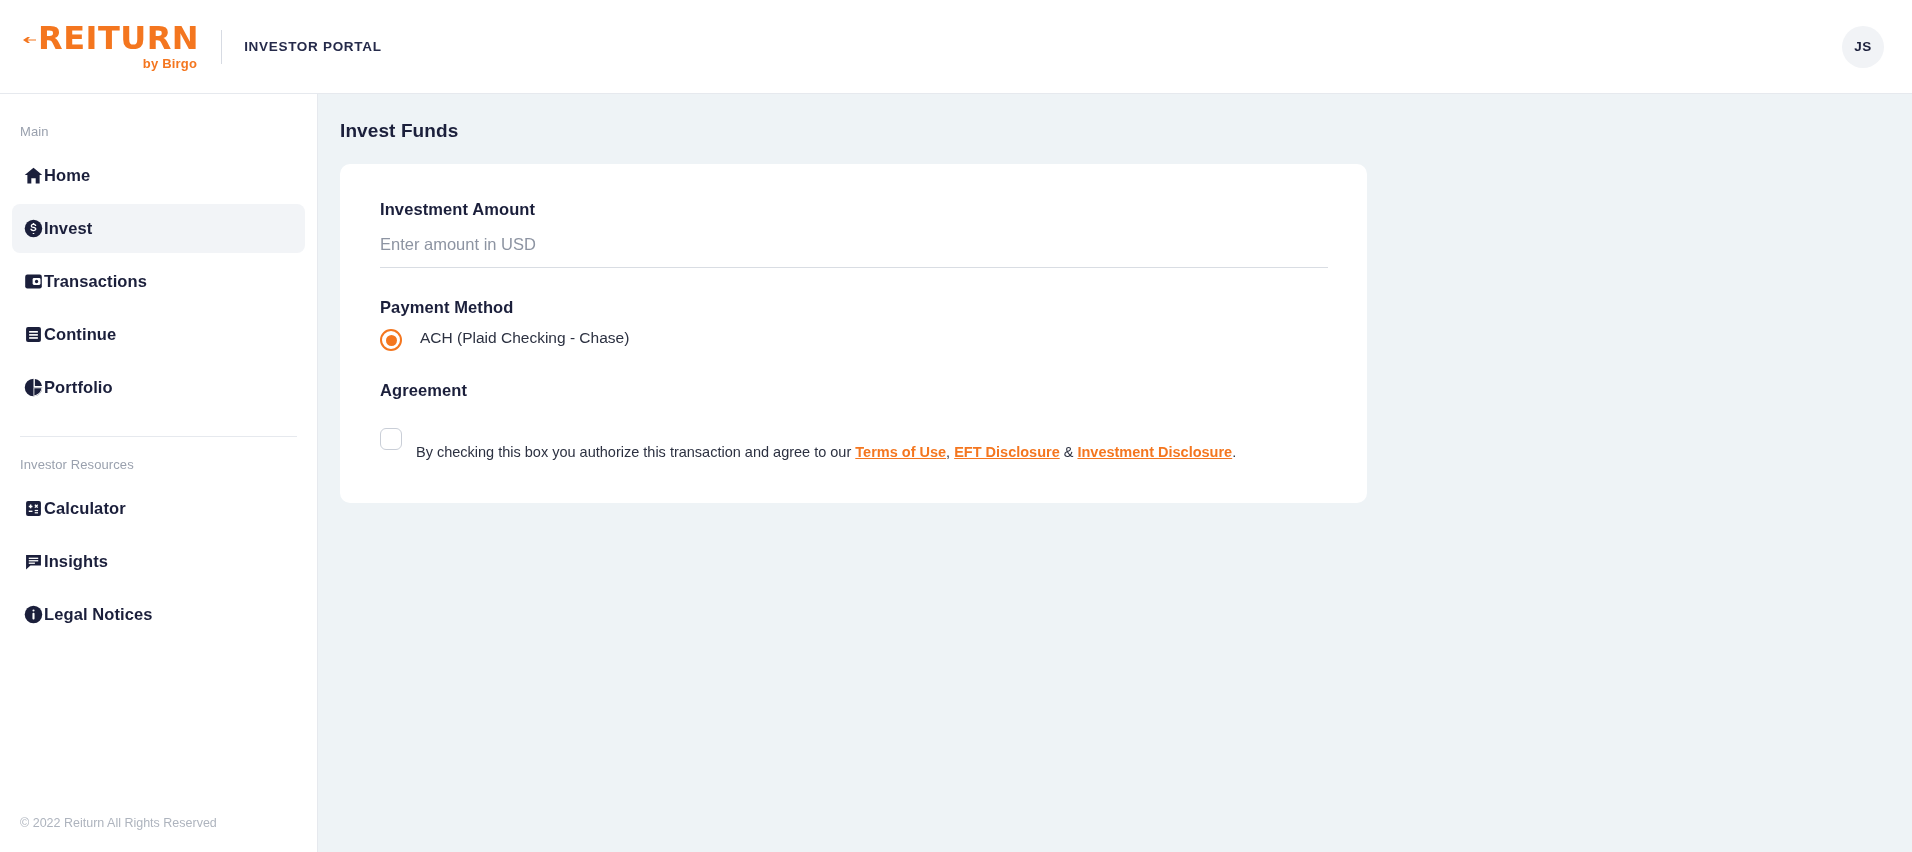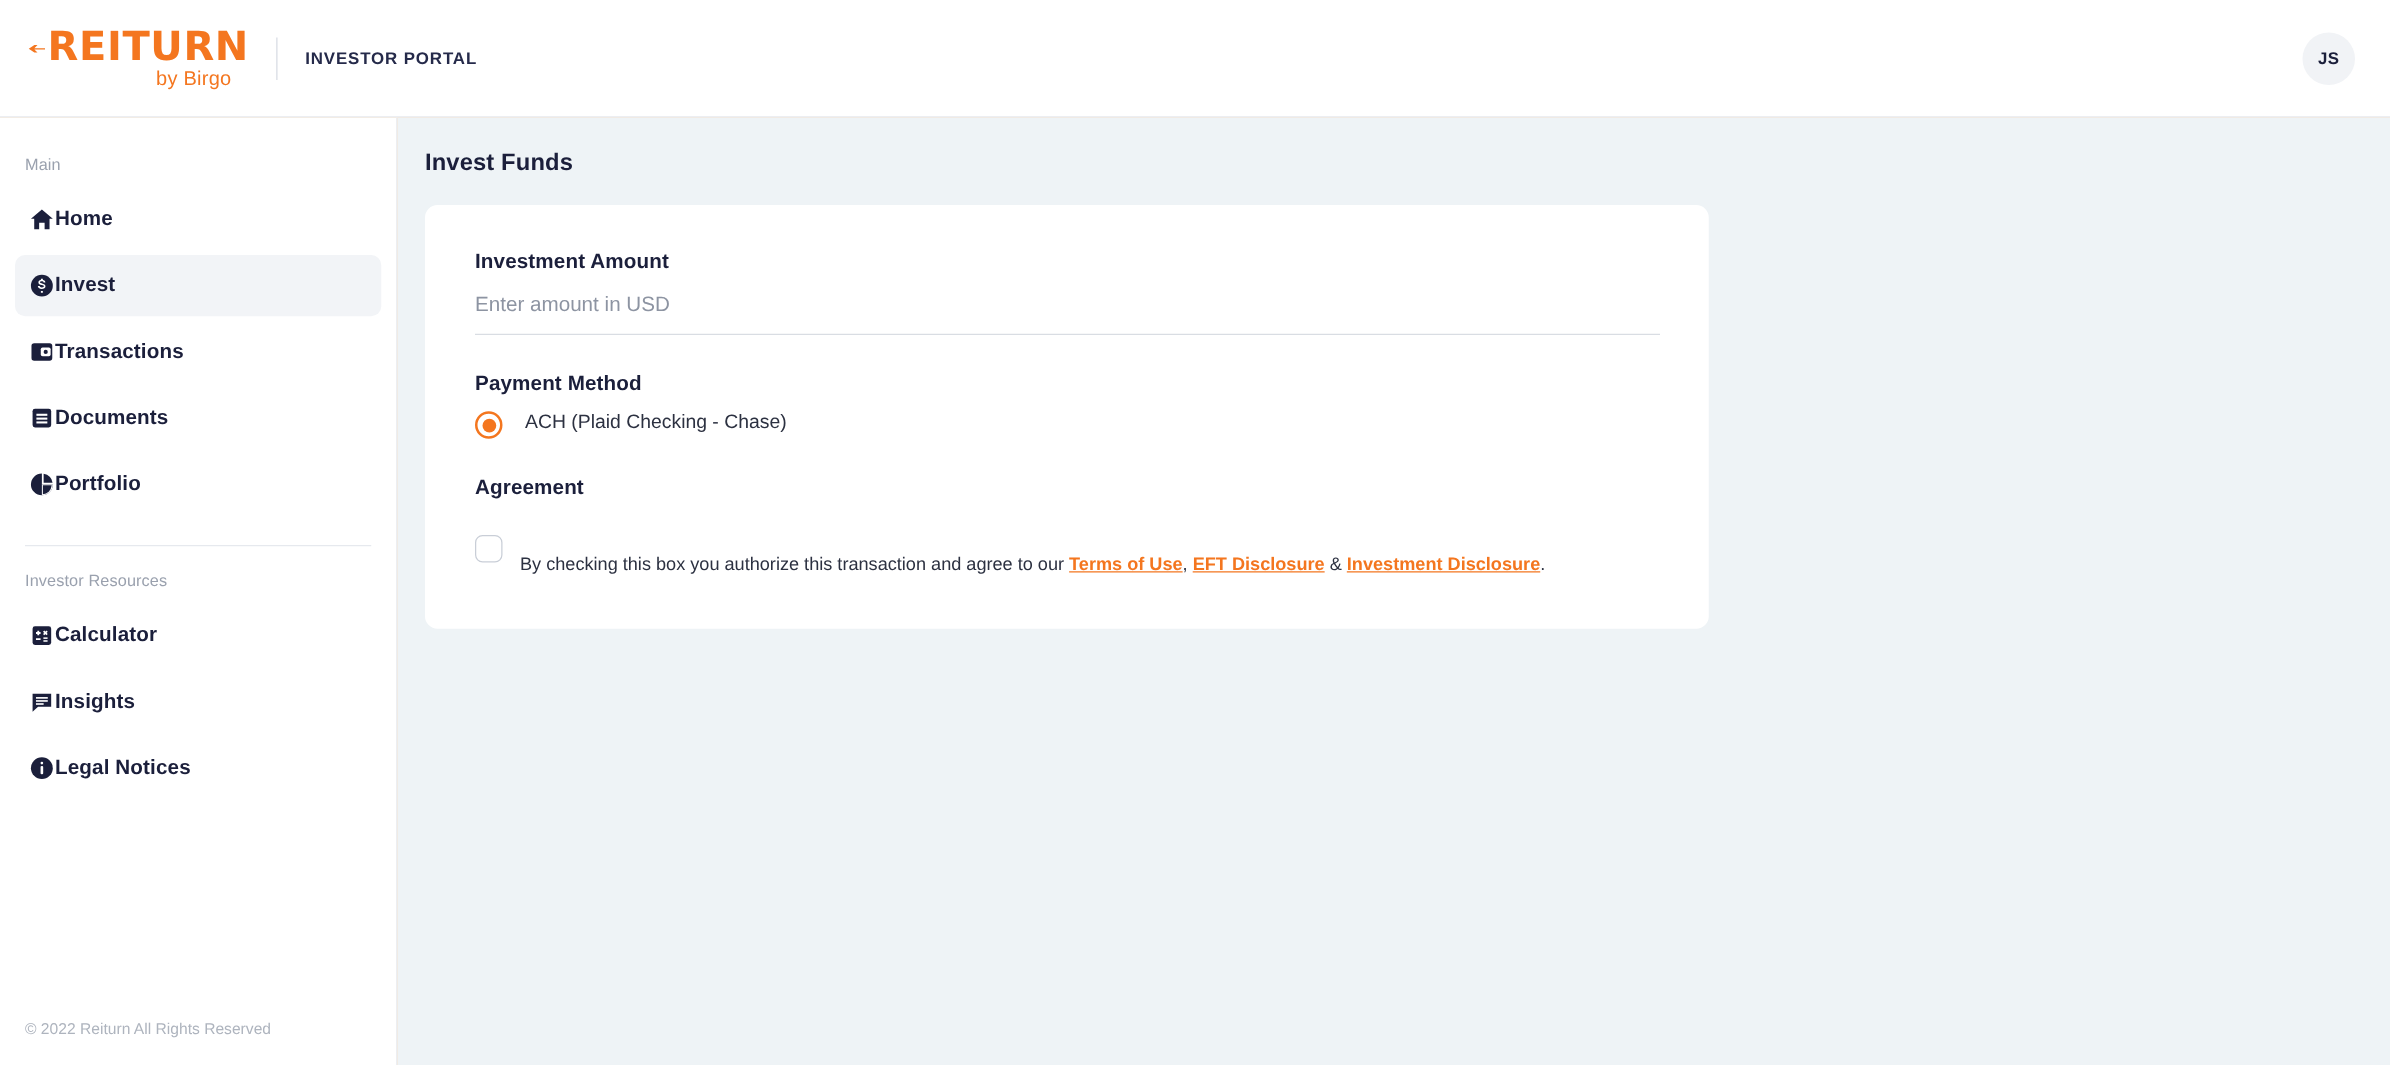--- a/index.html
+++ b/index.html
@@ -15,21 +15,21 @@
     background: #eef3f6;
     color: #1b1f3b;
     -webkit-font-smoothing: antialiased;
   }
 
   .app {
     width: 1912px;
     height: 852px;
     display: flex;
     flex-direction: column;
-    background: #fdba74;
+    background: #0f766e;
   }
 
   
   .topbar {
     height: 94px;
     min-height: 94px;
     background: #ffffff;
     border-bottom: 1px solid #e6e9ee;
     display: flex;
     align-items: center;
@@ -68,26 +68,27 @@
     font-size: 32px;
     font-weight: 700;
     letter-spacing: 0.5px;
     color: #f4761f;
     line-height: 1;
     font-family: "DejaVu Sans", sans-serif;
   }
 
   .logo-sub {
     align-self: flex-end;
-    font-size: 16px;
+    font-size: 13px;
     color: #f4761f;
     letter-spacing: 0.2px;
     margin-top: 2px;
-    margin-right: 14px;
+    margin-right: 2px;
     font-family: "Liberation Sans", sans-serif;
+    font-weight: bold;
   }
 
   .brand-divider {
     width: 1px;
     height: 34px;
     background: #d7dbe3;
   }
 
   .portal-label {
     font-size: 13.5px;
@@ -387,21 +388,21 @@
 
       <div class="nav-item">
         <span class="nav-icon">
           <svg width="21" height="21" viewBox="0 0 24 24">
             <rect x="3.5" y="3.5" width="17" height="17" rx="2.2" fill="#1b1f3b"></rect>
             <rect x="7" y="8" width="10" height="1.9" fill="#ffffff"></rect>
             <rect x="7" y="11.5" width="10" height="1.9" fill="#ffffff"></rect>
             <rect x="7" y="15" width="10" height="1.9" fill="#ffffff"></rect>
           </svg>
         </span>
-        <span class="nav-label">Documents</span>
+        <span class="nav-label">Continue</span>
       </div>
 
       <div class="nav-item">
         <span class="nav-icon">
           <svg width="21" height="21" viewBox="0 0 24 24">
             <path d="M12 2 A10 10 0 1 0 22 12 H12 Z" fill="#1b1f3b"></path>
             <path d="M13.6 2.2 A10 10 0 0 1 21.8 10.4 H13.6 Z" fill="#1b1f3b"></path>
             <path d="M12 12 L22 12 A10 10 0 0 1 12 22 Z" fill="#ffffff"></path>
             <path d="M12.9 12.9 L21 12.9 A9 9 0 0 1 12.9 21 Z" fill="#1b1f3b"></path>
           </svg>

